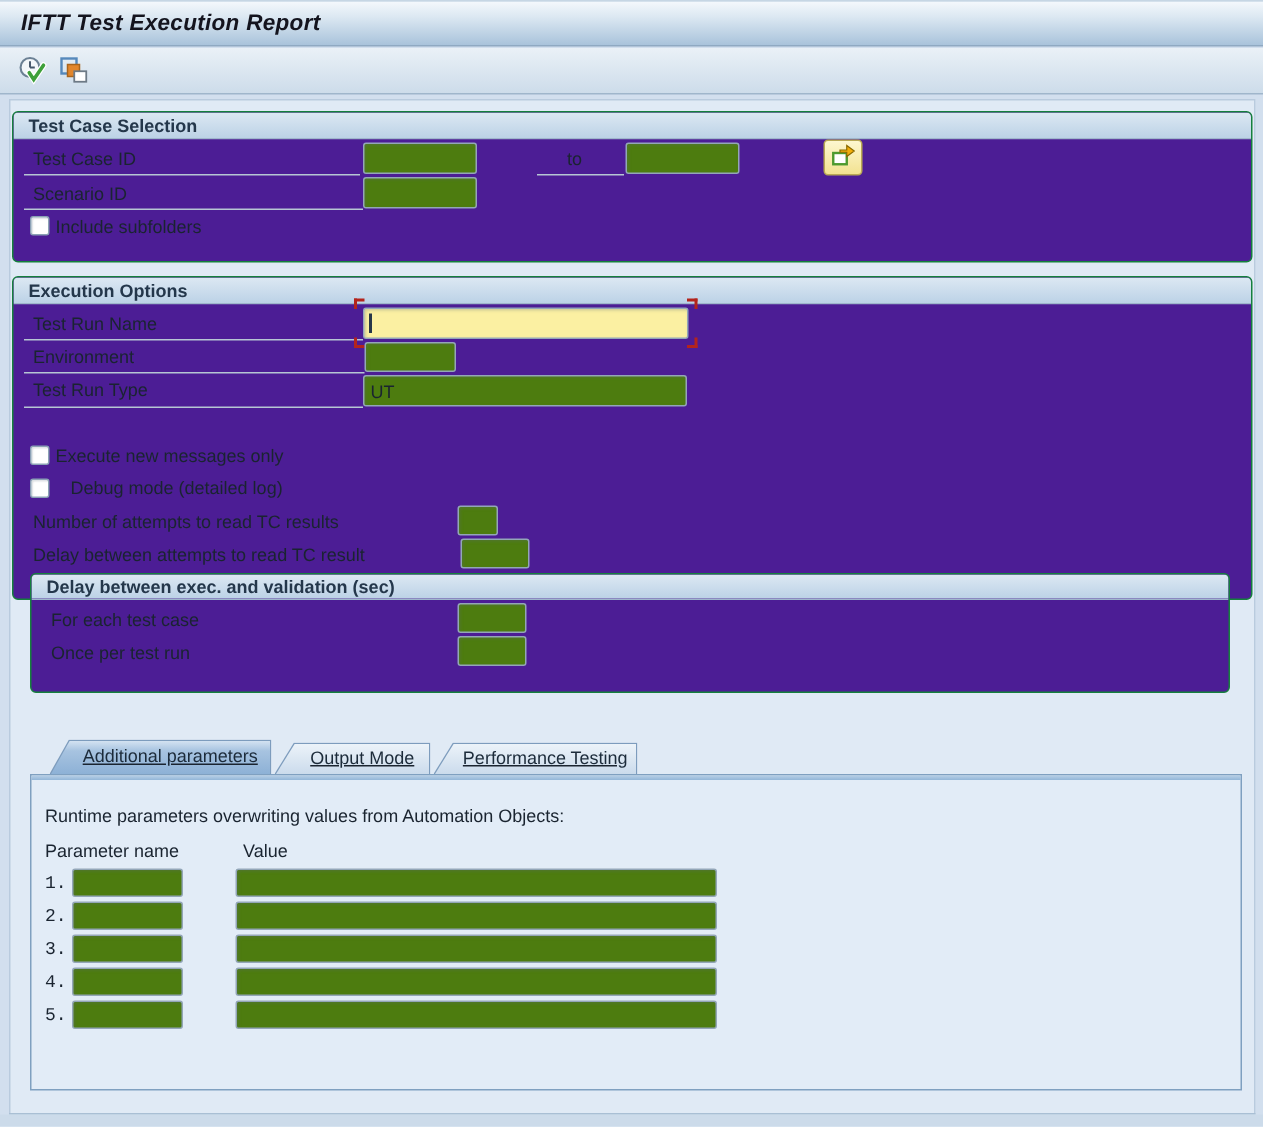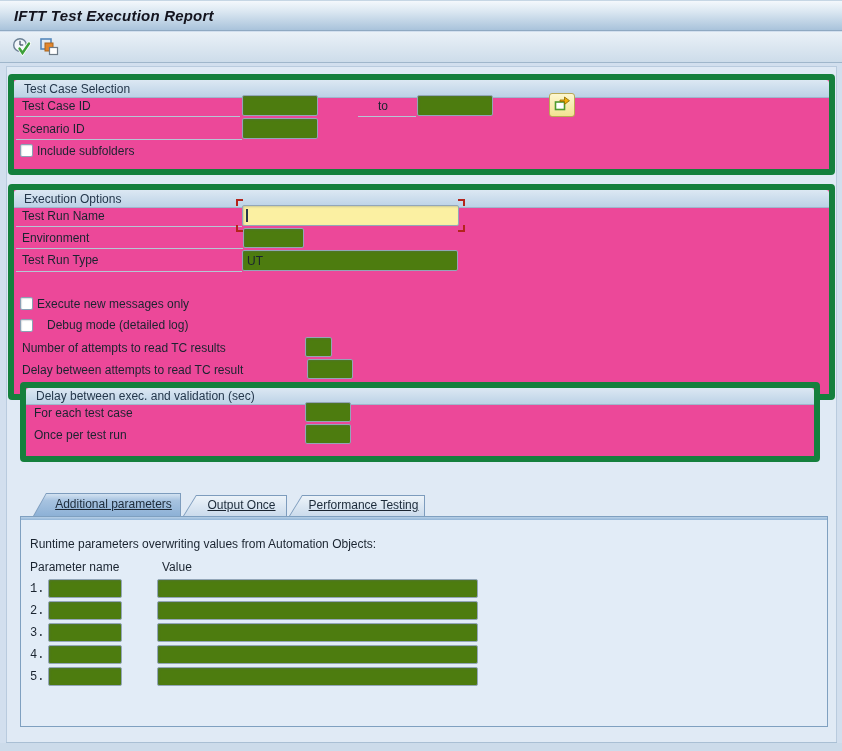--- a/index.html
+++ b/index.html
@@ -35,23 +35,24 @@
     border-radius:3px; cursor:default;
   }
   
   .content-frame {
     position:absolute; left:6px; top:66px; width:831px; height:677px;
     background:#e0eaf5; border:1px solid #b9cbde;
   }
   
   .frame {
     position:absolute;
-    background:#ec4899;
-    border:6px solid #15803d;
+    background:#4c1d95;
+    border:1px solid #15803d;
     border-radius:4px;
+    font-weight:bold;
   }
   .frame-hdr {
     height:18px; line-height:18px;
     padding-left:10px;
     color:#24374b;
     background:linear-gradient(180deg,#dce8f3 0%, #bcd2e6 100%);
     border-bottom:1px solid #9fb6cc;
     border-radius:3px 3px 0 0;
     white-space:nowrap;
   }
@@ -209,21 +210,21 @@
 <div class="tab tab-active" style="left:33px; top:493px; width:148px; height:23px;">
   <div class="tab-shape">
       <div class="tab-fill"></div>
     </div>
   <span class="tab-label">Additional parameters</span>
 </div>
 <div class="tab tab-idle" style="left:183px; top:495px; width:104px; height:21px;">
   <div class="tab-shape">
       <div class="tab-fill"></div>
     </div>
-  <span class="tab-label">Output Once</span>
+  <span class="tab-label">Output Mode</span>
 </div>
 <div class="tab tab-idle" style="left:289px; top:495px; width:136px; height:21px;">
   <div class="tab-shape">
       <div class="tab-fill"></div>
     </div>
   <span class="tab-label">Performance Testing</span>
 </div>
 
 <div class="tabpanel">
   <div class="topbar"></div>

